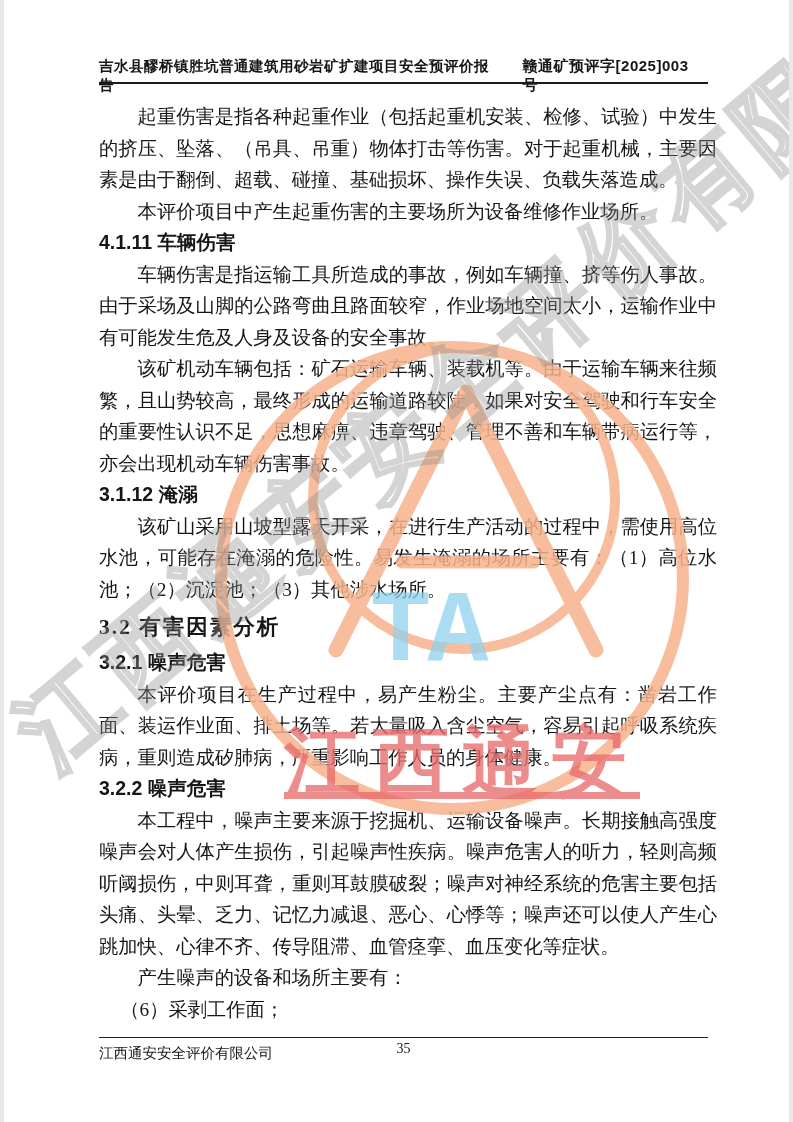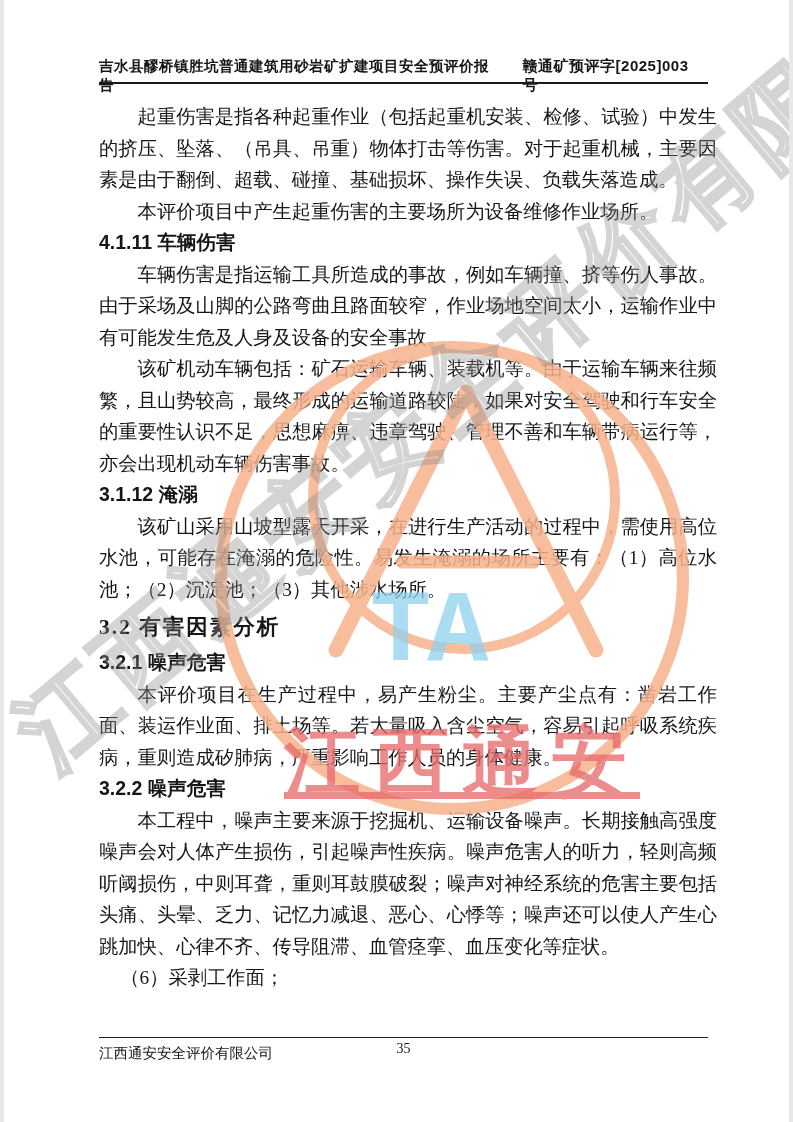--- a/index.html
+++ b/index.html
@@ -117,20 +117,21 @@
       <div class="blk h3">4.1.11 车辆伤害</div>
       <div class="blk p">车辆伤害是指运输工具所造成的事故，例如车辆撞、挤等伤人事故。由于采场及山脚的公路弯曲且路面较窄，作业场地空间太小，运输作业中有可能发生危及人身及设备的安全事故。</div>
       <div class="blk p">该矿机动车辆包括：矿石运输车辆、装载机等。由于运输车辆来往频繁，且山势较高，最终形成的运输道路较陡，如果对安全驾驶和行车安全的重要性认识不足，思想麻痹、违章驾驶、管理不善和车辆带病运行等，亦会出现机动车辆伤害事故。</div>
       <div class="blk h3">3.1.12 淹溺</div>
       <div class="blk p">该矿山采用山坡型露天开采，在进行生产活动的过程中，需使用高位水池，可能存在淹溺的危险性。易发生淹溺的场所主要有：（1）高位水池；（2）沉淀池；（3）其他涉水场所。</div>
       <div class="blk h2">3.2 有害因素分析</div>
       <div class="blk h3">3.2.1 噪声危害</div>
       <div class="blk p">本评价项目在生产过程中，易产生粉尘。主要产尘点有：凿岩工作面、装运作业面、排土场等。若大量吸入含尘空气，容易引起呼吸系统疾病，重则造成矽肺病，严重影响工作人员的身体健康。</div>
       <div class="blk h3">3.2.2 噪声危害</div>
       <div class="blk p">本工程中，噪声主要来源于挖掘机、运输设备噪声。长期接触高强度噪声会对人体产生损伤，引起噪声性疾病。噪声危害人的听力，轻则高频听阈损伤，中则耳聋，重则耳鼓膜破裂；噪声对神经系统的危害主要包括头痛、头晕、乏力、记忆力减退、恶心、心悸等；噪声还可以使人产生心跳加快、心律不齐、传导阻滞、血管痉挛、血压变化等症状。</div>
+      <div class="blk p">产生噪声的设备和场所主要有：</div>
       <div class="blk list">（6）采剥工作面；</div>
     </div>
 
   <div class="wm">
     <svg class="wm-svg" width="793" height="1122" viewBox="0 0 793 1122" fill="none">
       <g stroke="currentColor" opacity="0.85" stroke-linecap="round" stroke-linejoin="round">
         <circle cx="460" cy="498" r="151" stroke-width="10"></circle>
         <circle cx="448" cy="578" r="231" stroke-width="12"></circle>
         <path d="M 332 650 L 462 392 L 592 650" stroke-width="15"></path>
         <line x1="398" y1="562" x2="530" y2="562" stroke-width="13"></line>

